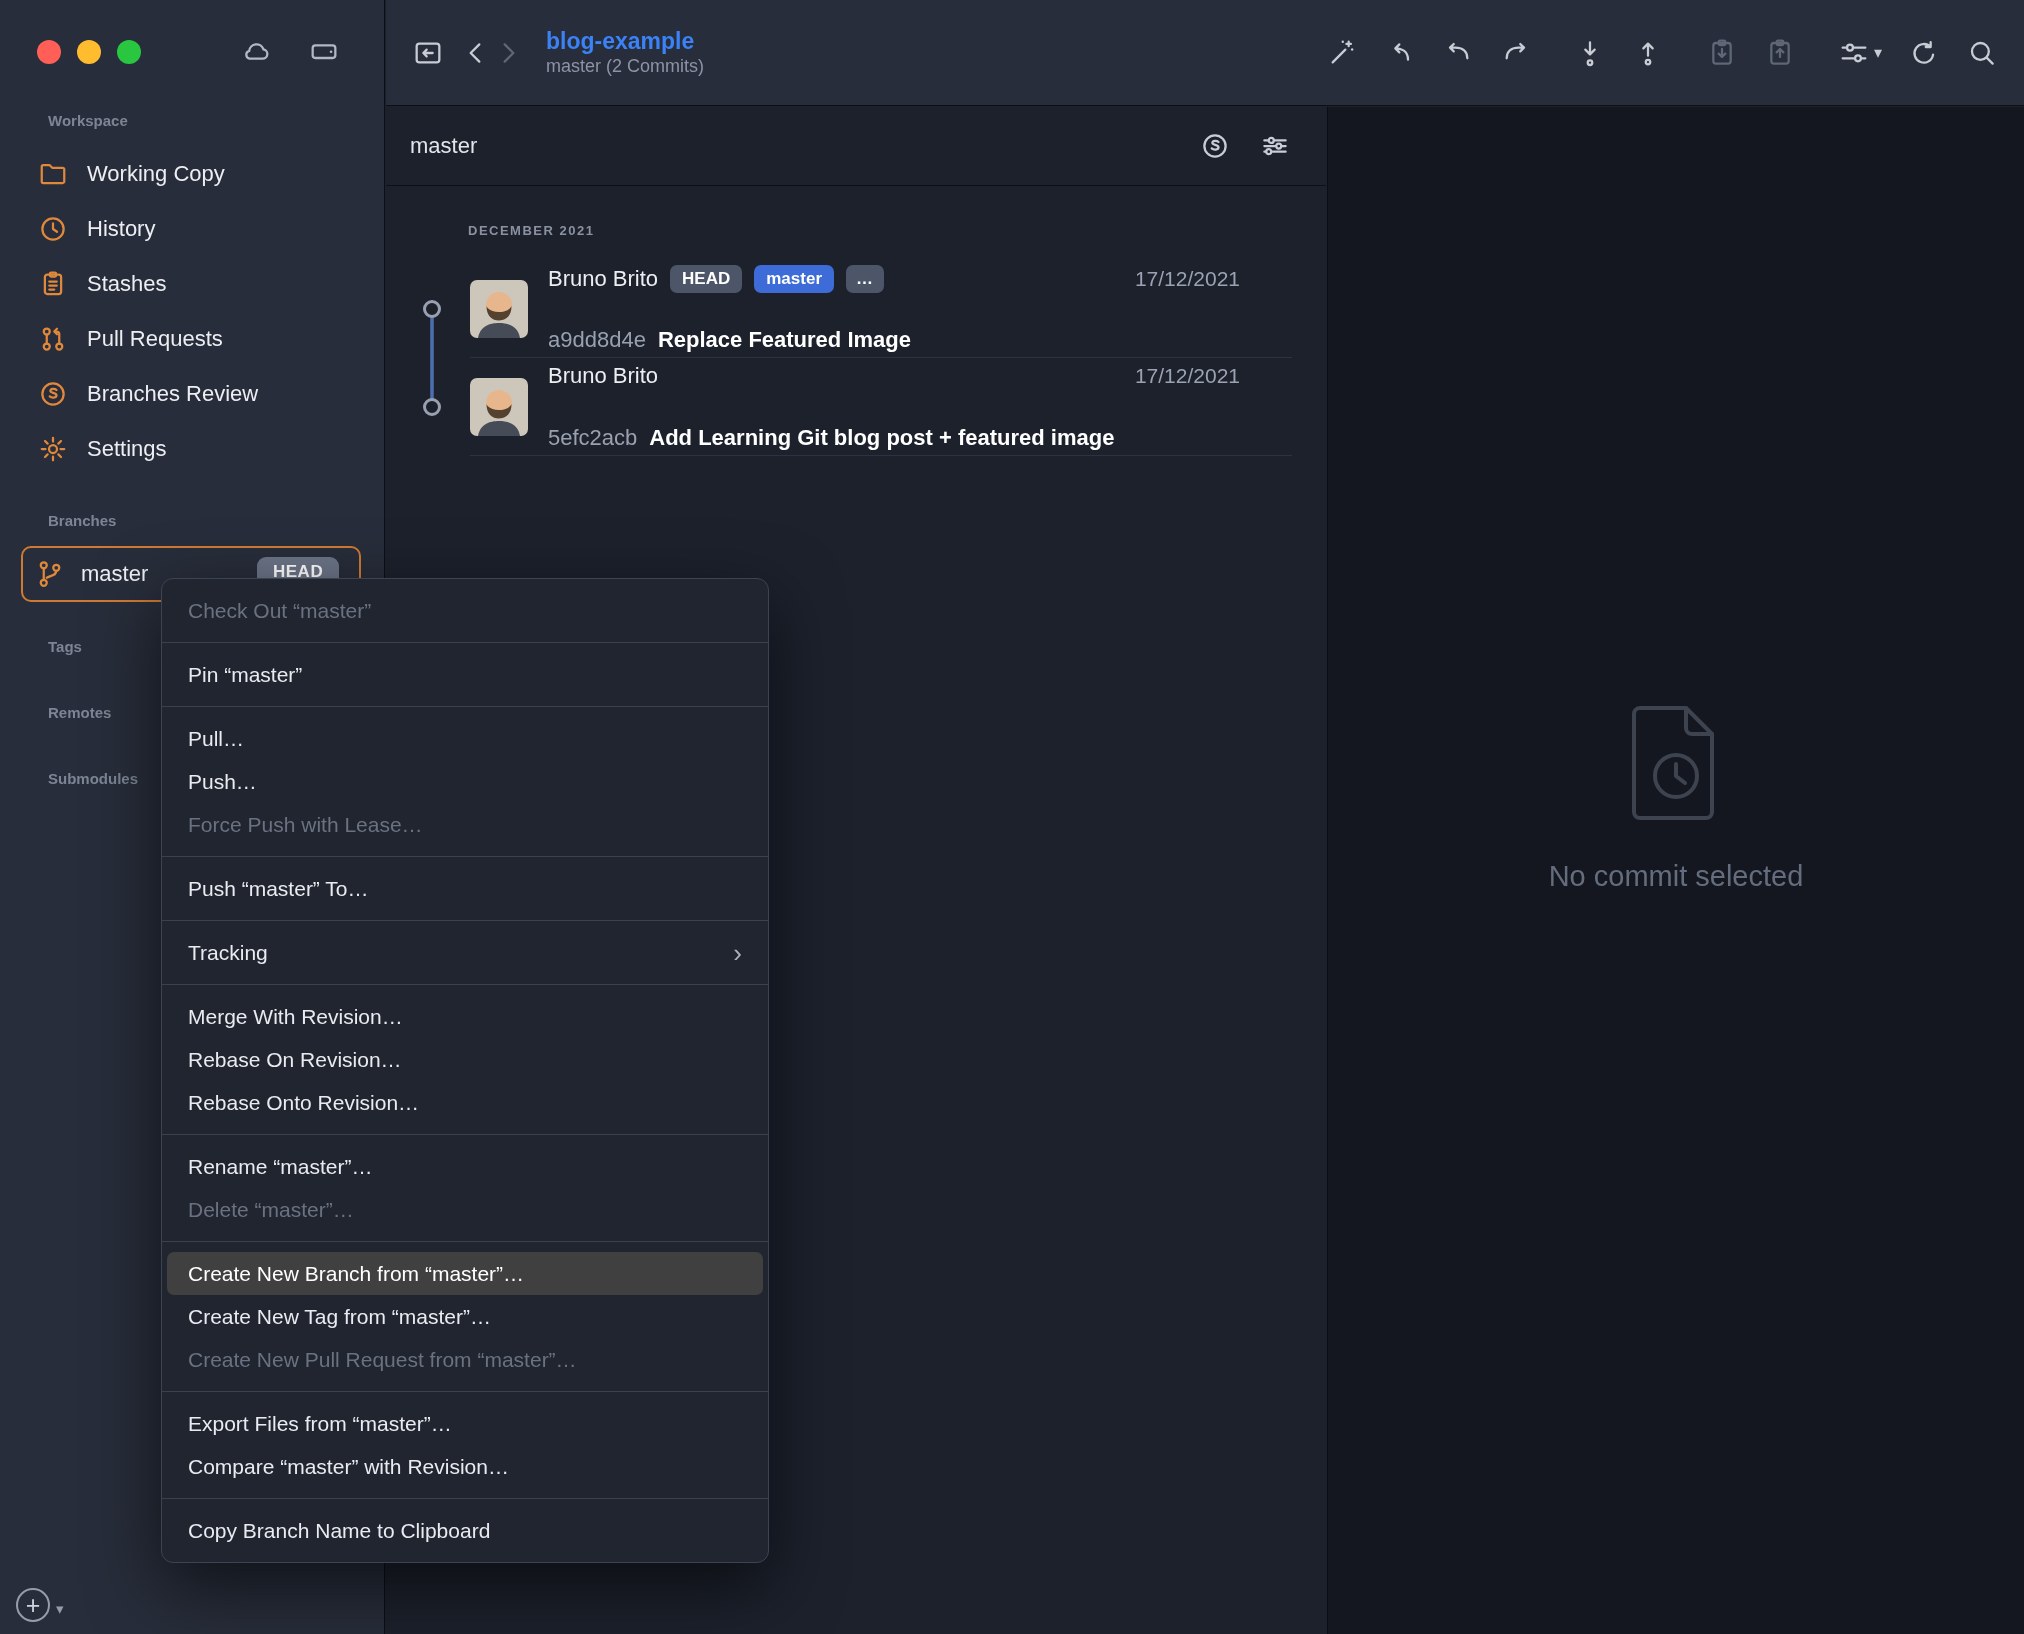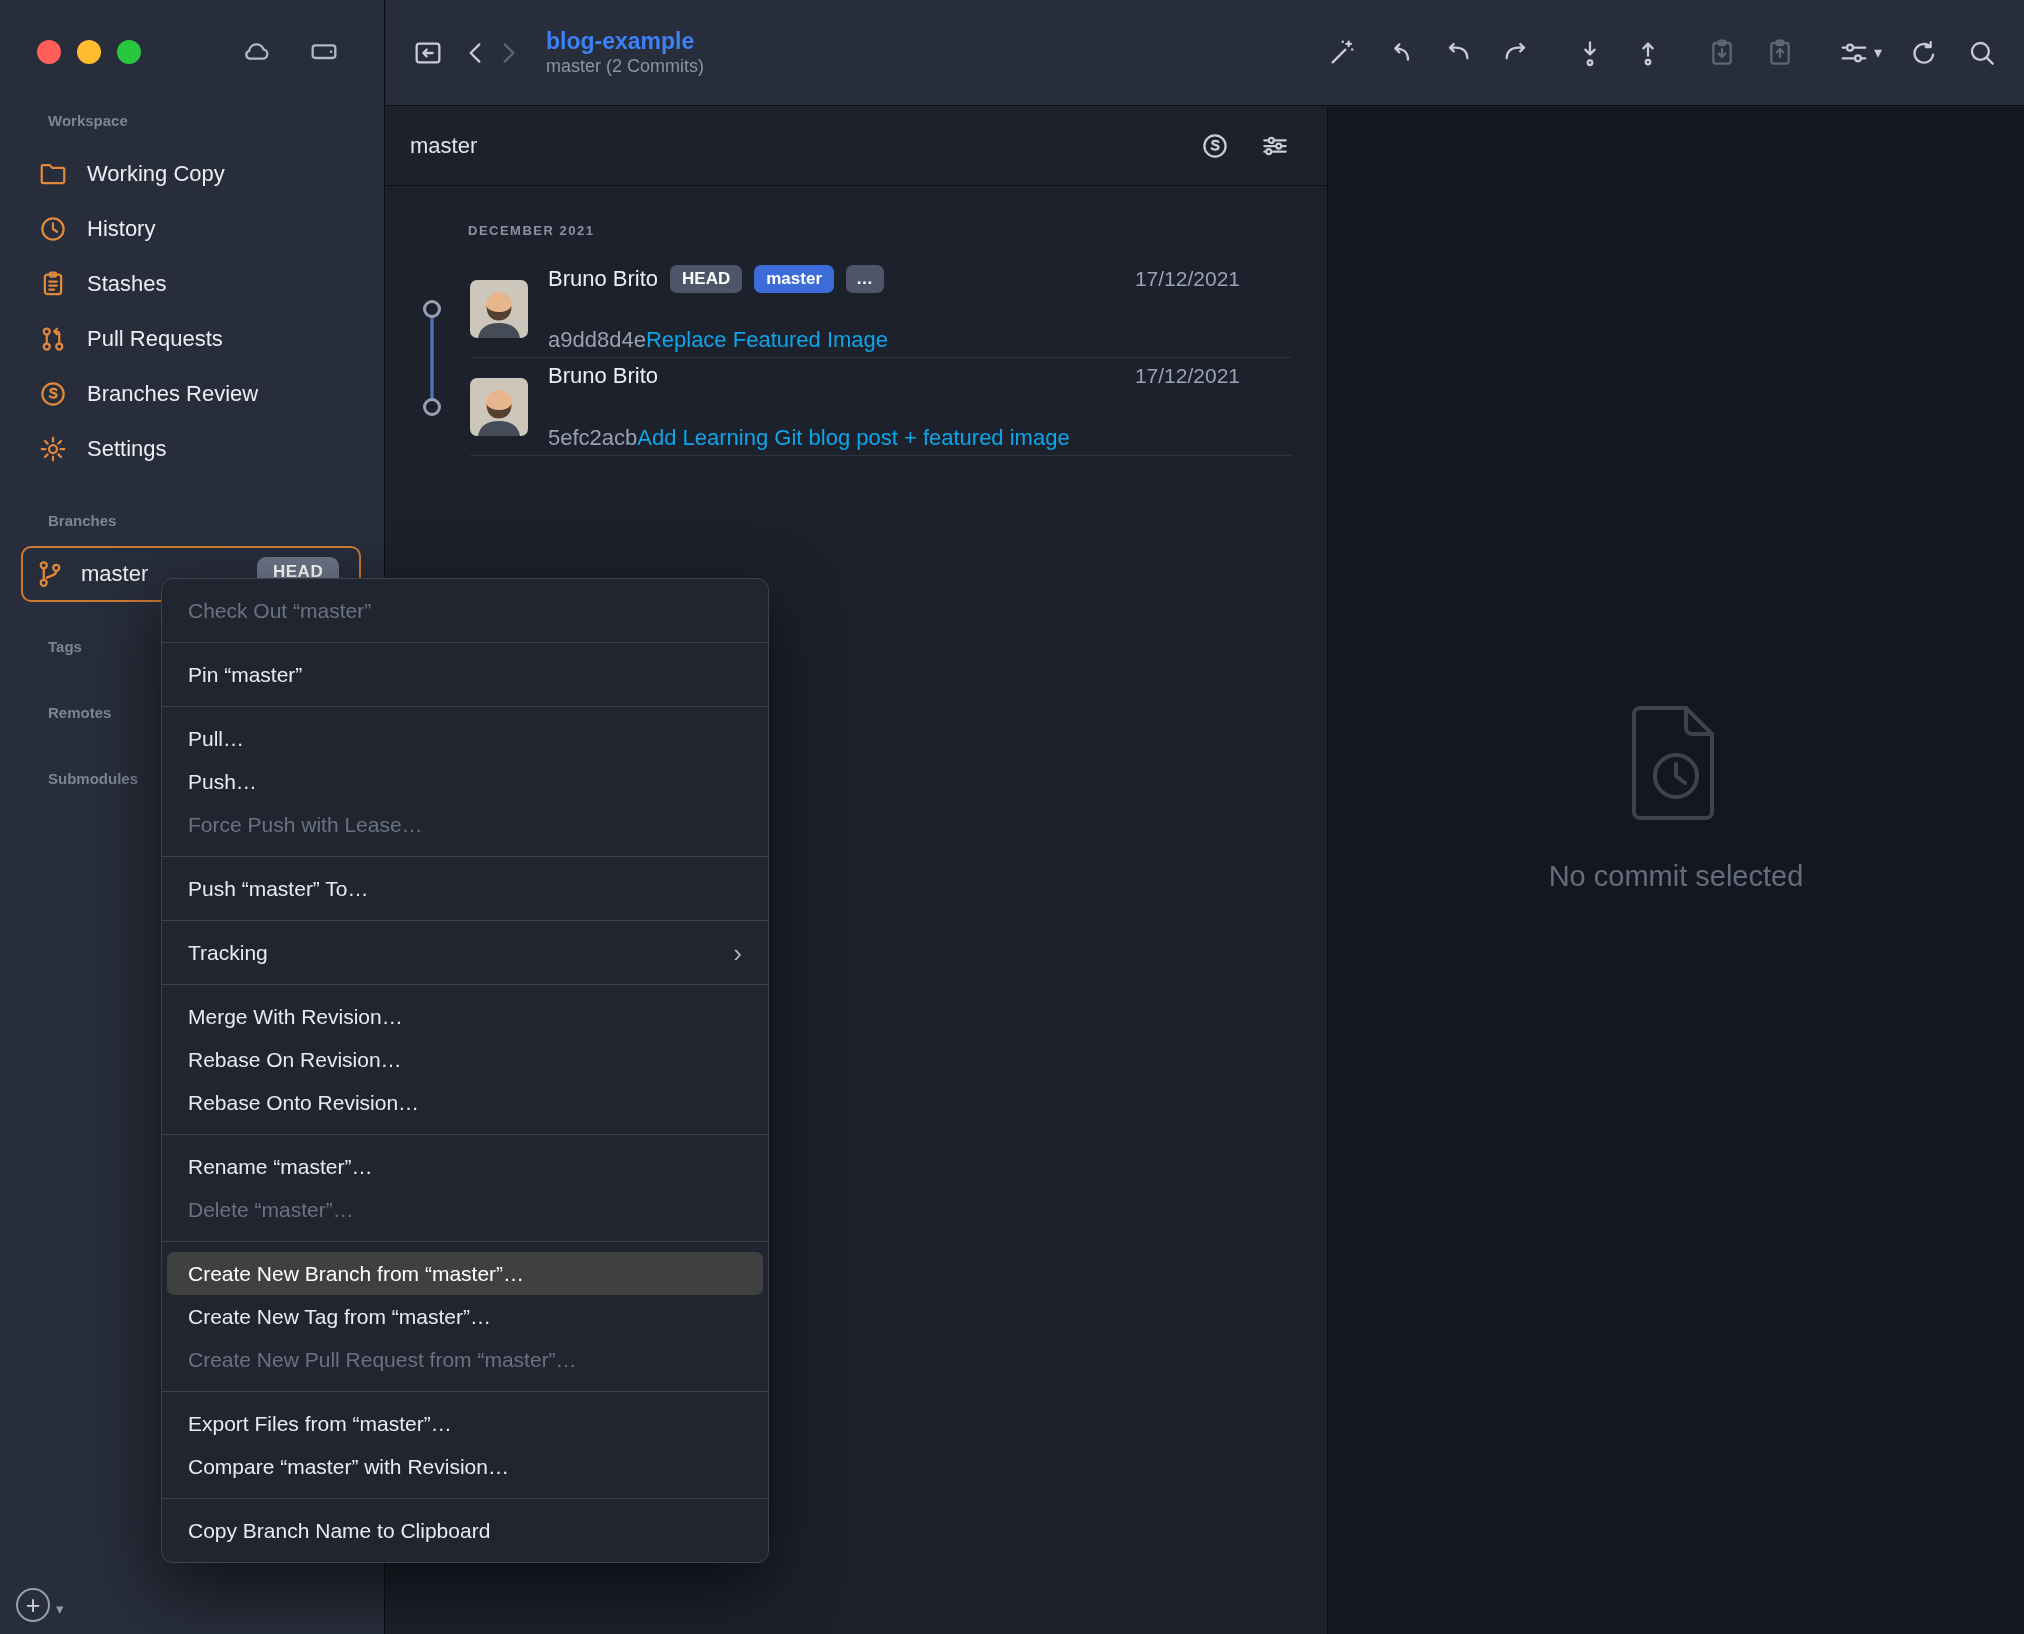--- a/index.html
+++ b/index.html
@@ -71,23 +71,23 @@
   .c1{top:158px} .c2{top:256px}
   .avatar { width:58px; height:58px; border-radius:7px; overflow:hidden; margin-top:15px; flex:none; }
   .c-body { flex:1; display:flex; flex-direction:column; justify-content:space-between; gap:9px; }
   .c-line1 { display:flex; align-items:center; gap:12px; }
   .c-name { font-size:22px; color:#eceef2; }
   .badge { font-size:17px; font-weight:700; padding:4px 12px; border-radius:7px; color:#fff; }
   .badge.head{background:#4d5669}
   .badge.branch{background:#3d6cd8}
   .badge.more{background:#4d5669; padding:4px 10px; letter-spacing:1px;}
   .c-date { margin-left:auto; font-size:21px; color:#9aa3b3; padding-right:52px; }
-  .c-line2 { display:flex; gap:0; font-size:22px; }
+  .c-line2 { display:flex; gap:12px; font-size:22px; }
   .c-hash { color:#99a1b1; }
-  .c-msg { color:#0ea5e9; }
+  .c-msg { color:#ffffff;font-weight:bold; }
   .sep { position:absolute; left:84px; width:822px; height:1px; background:#2c3242; }
   .s1{top:250px}.s2{top:348px}
 
   
   .panel { position:absolute; left:1327px; top:107px; right:0; bottom:0;
     background:#14171f; border-left:1px solid #0a0d13; }
   .empty { position:absolute; top:595px; left:0; right:0; display:flex;
     flex-direction:column; align-items:center; gap:36px; }
   .empty svg { stroke:#3d4450; fill:none; stroke-width:4; stroke-linecap:round; stroke-linejoin:round; }
   .empty-text { font-size:29px; color:#646d7e; }

